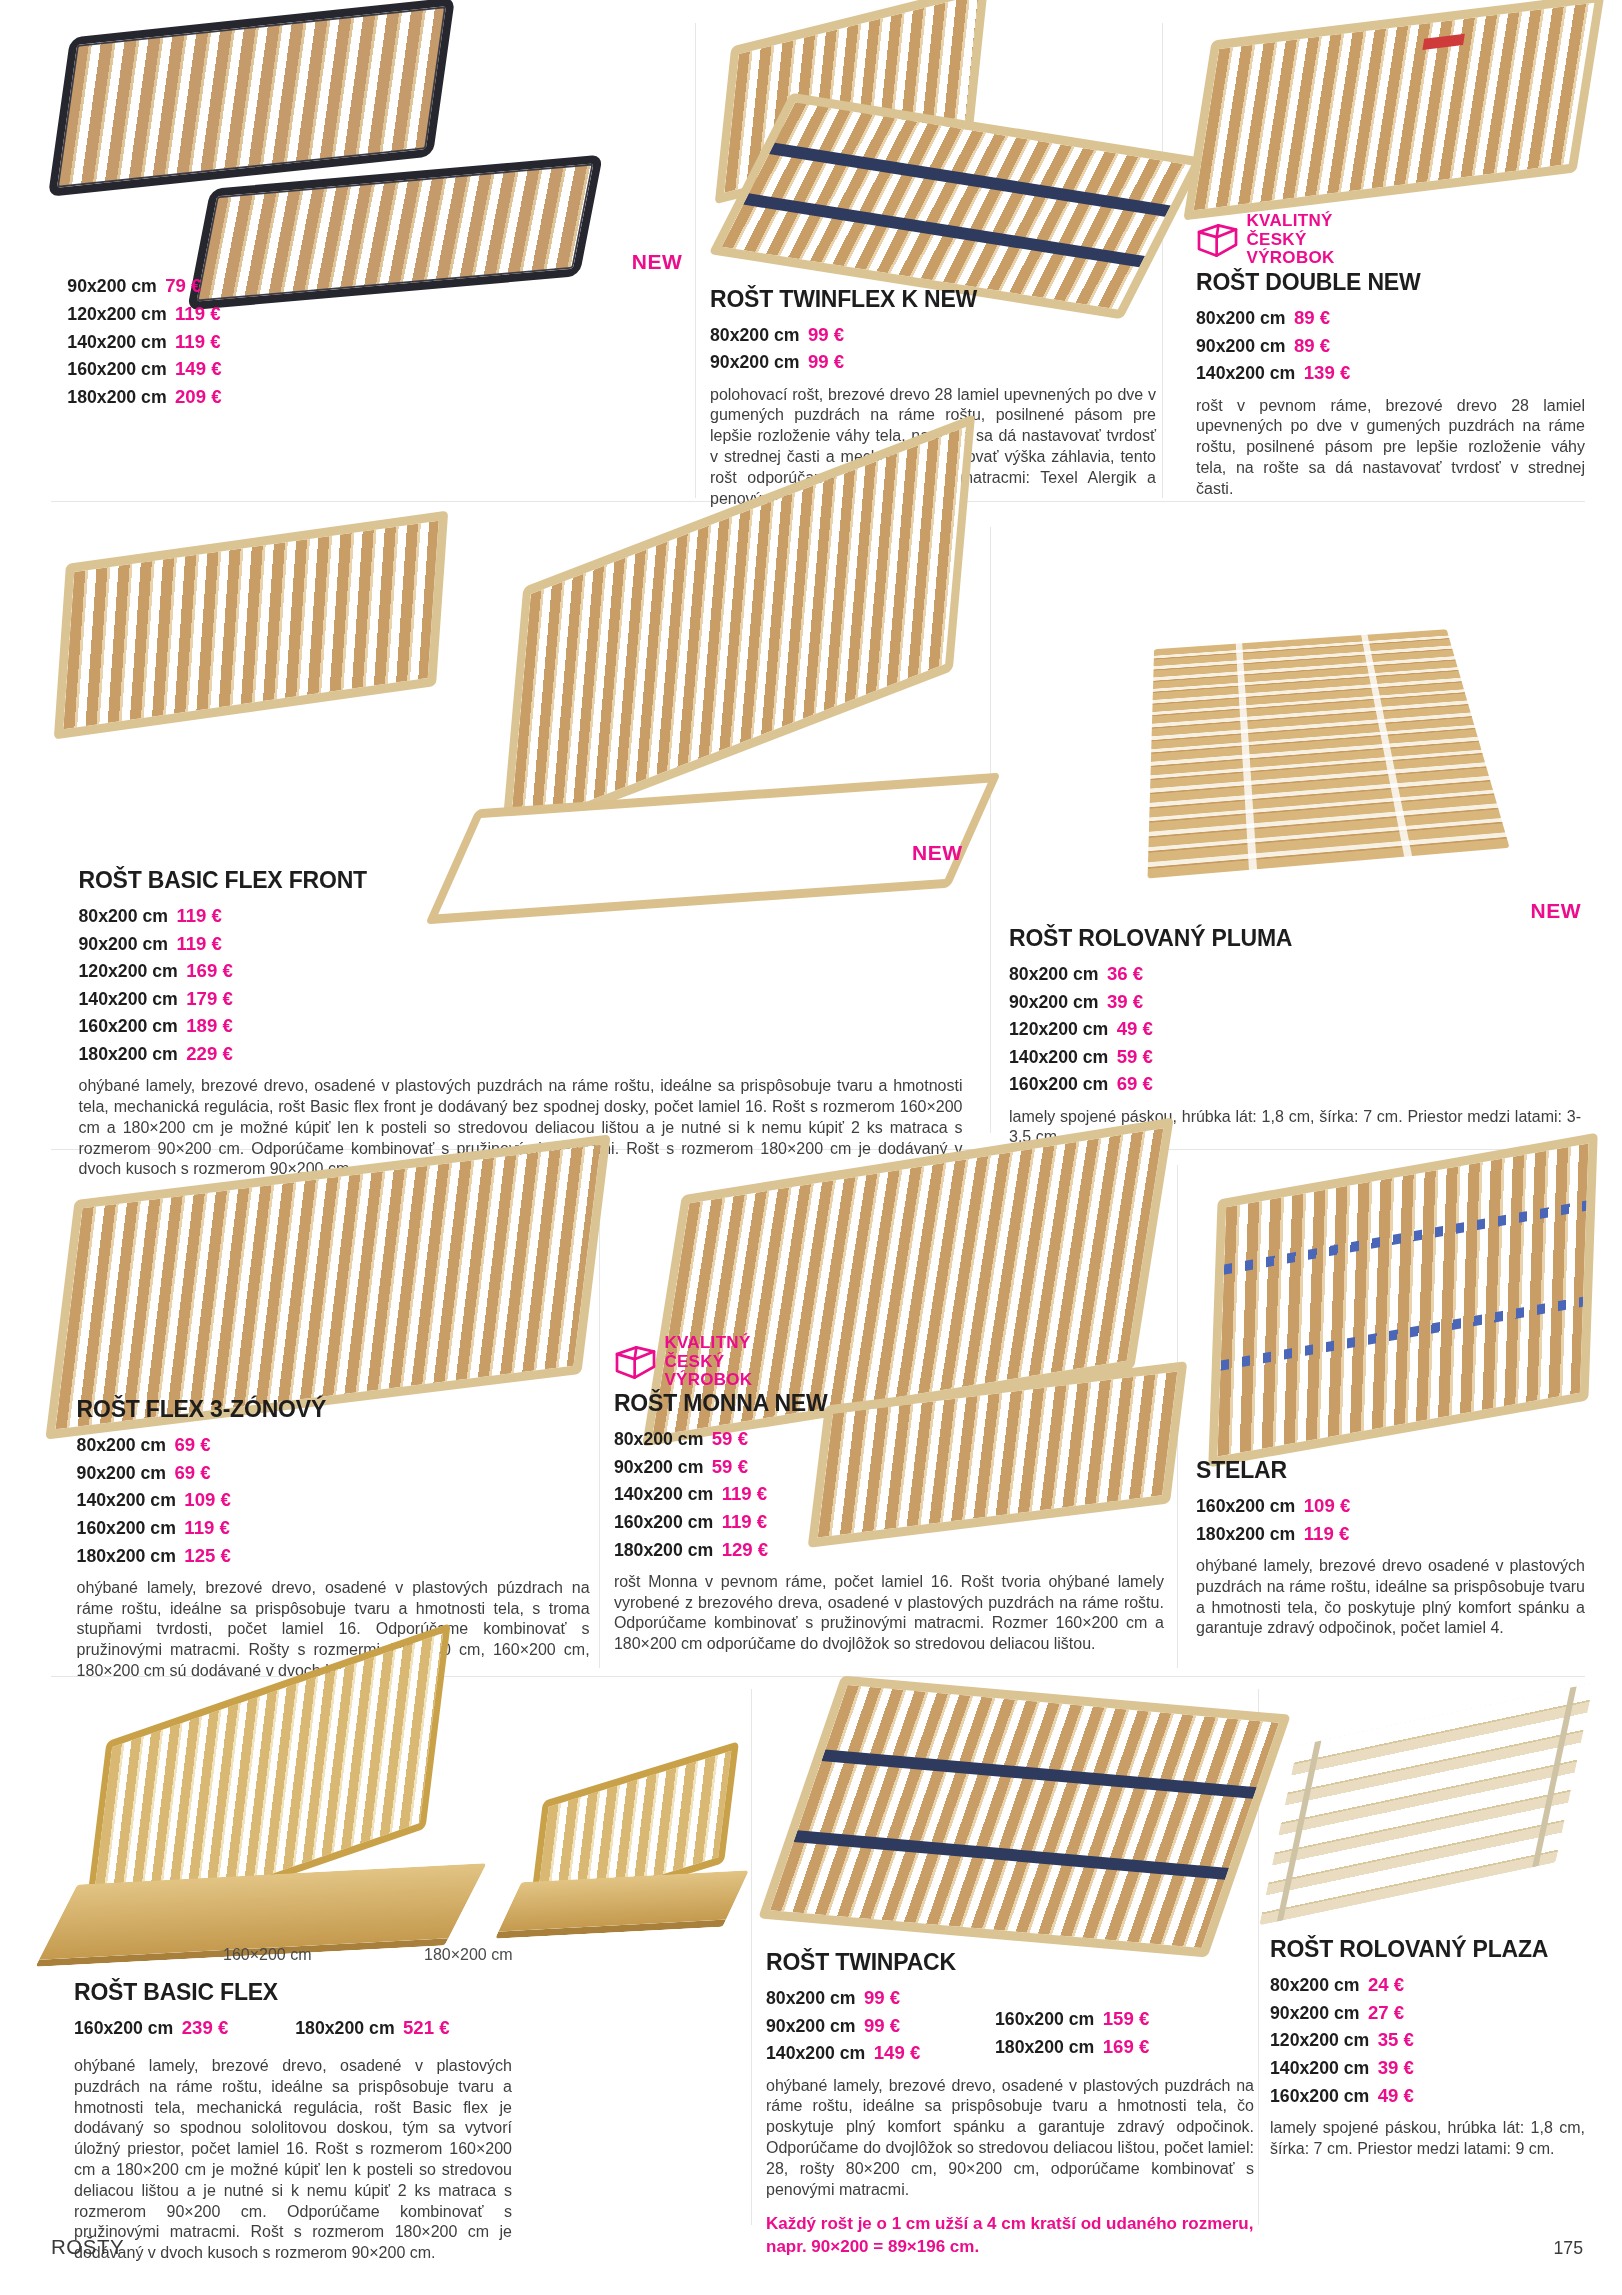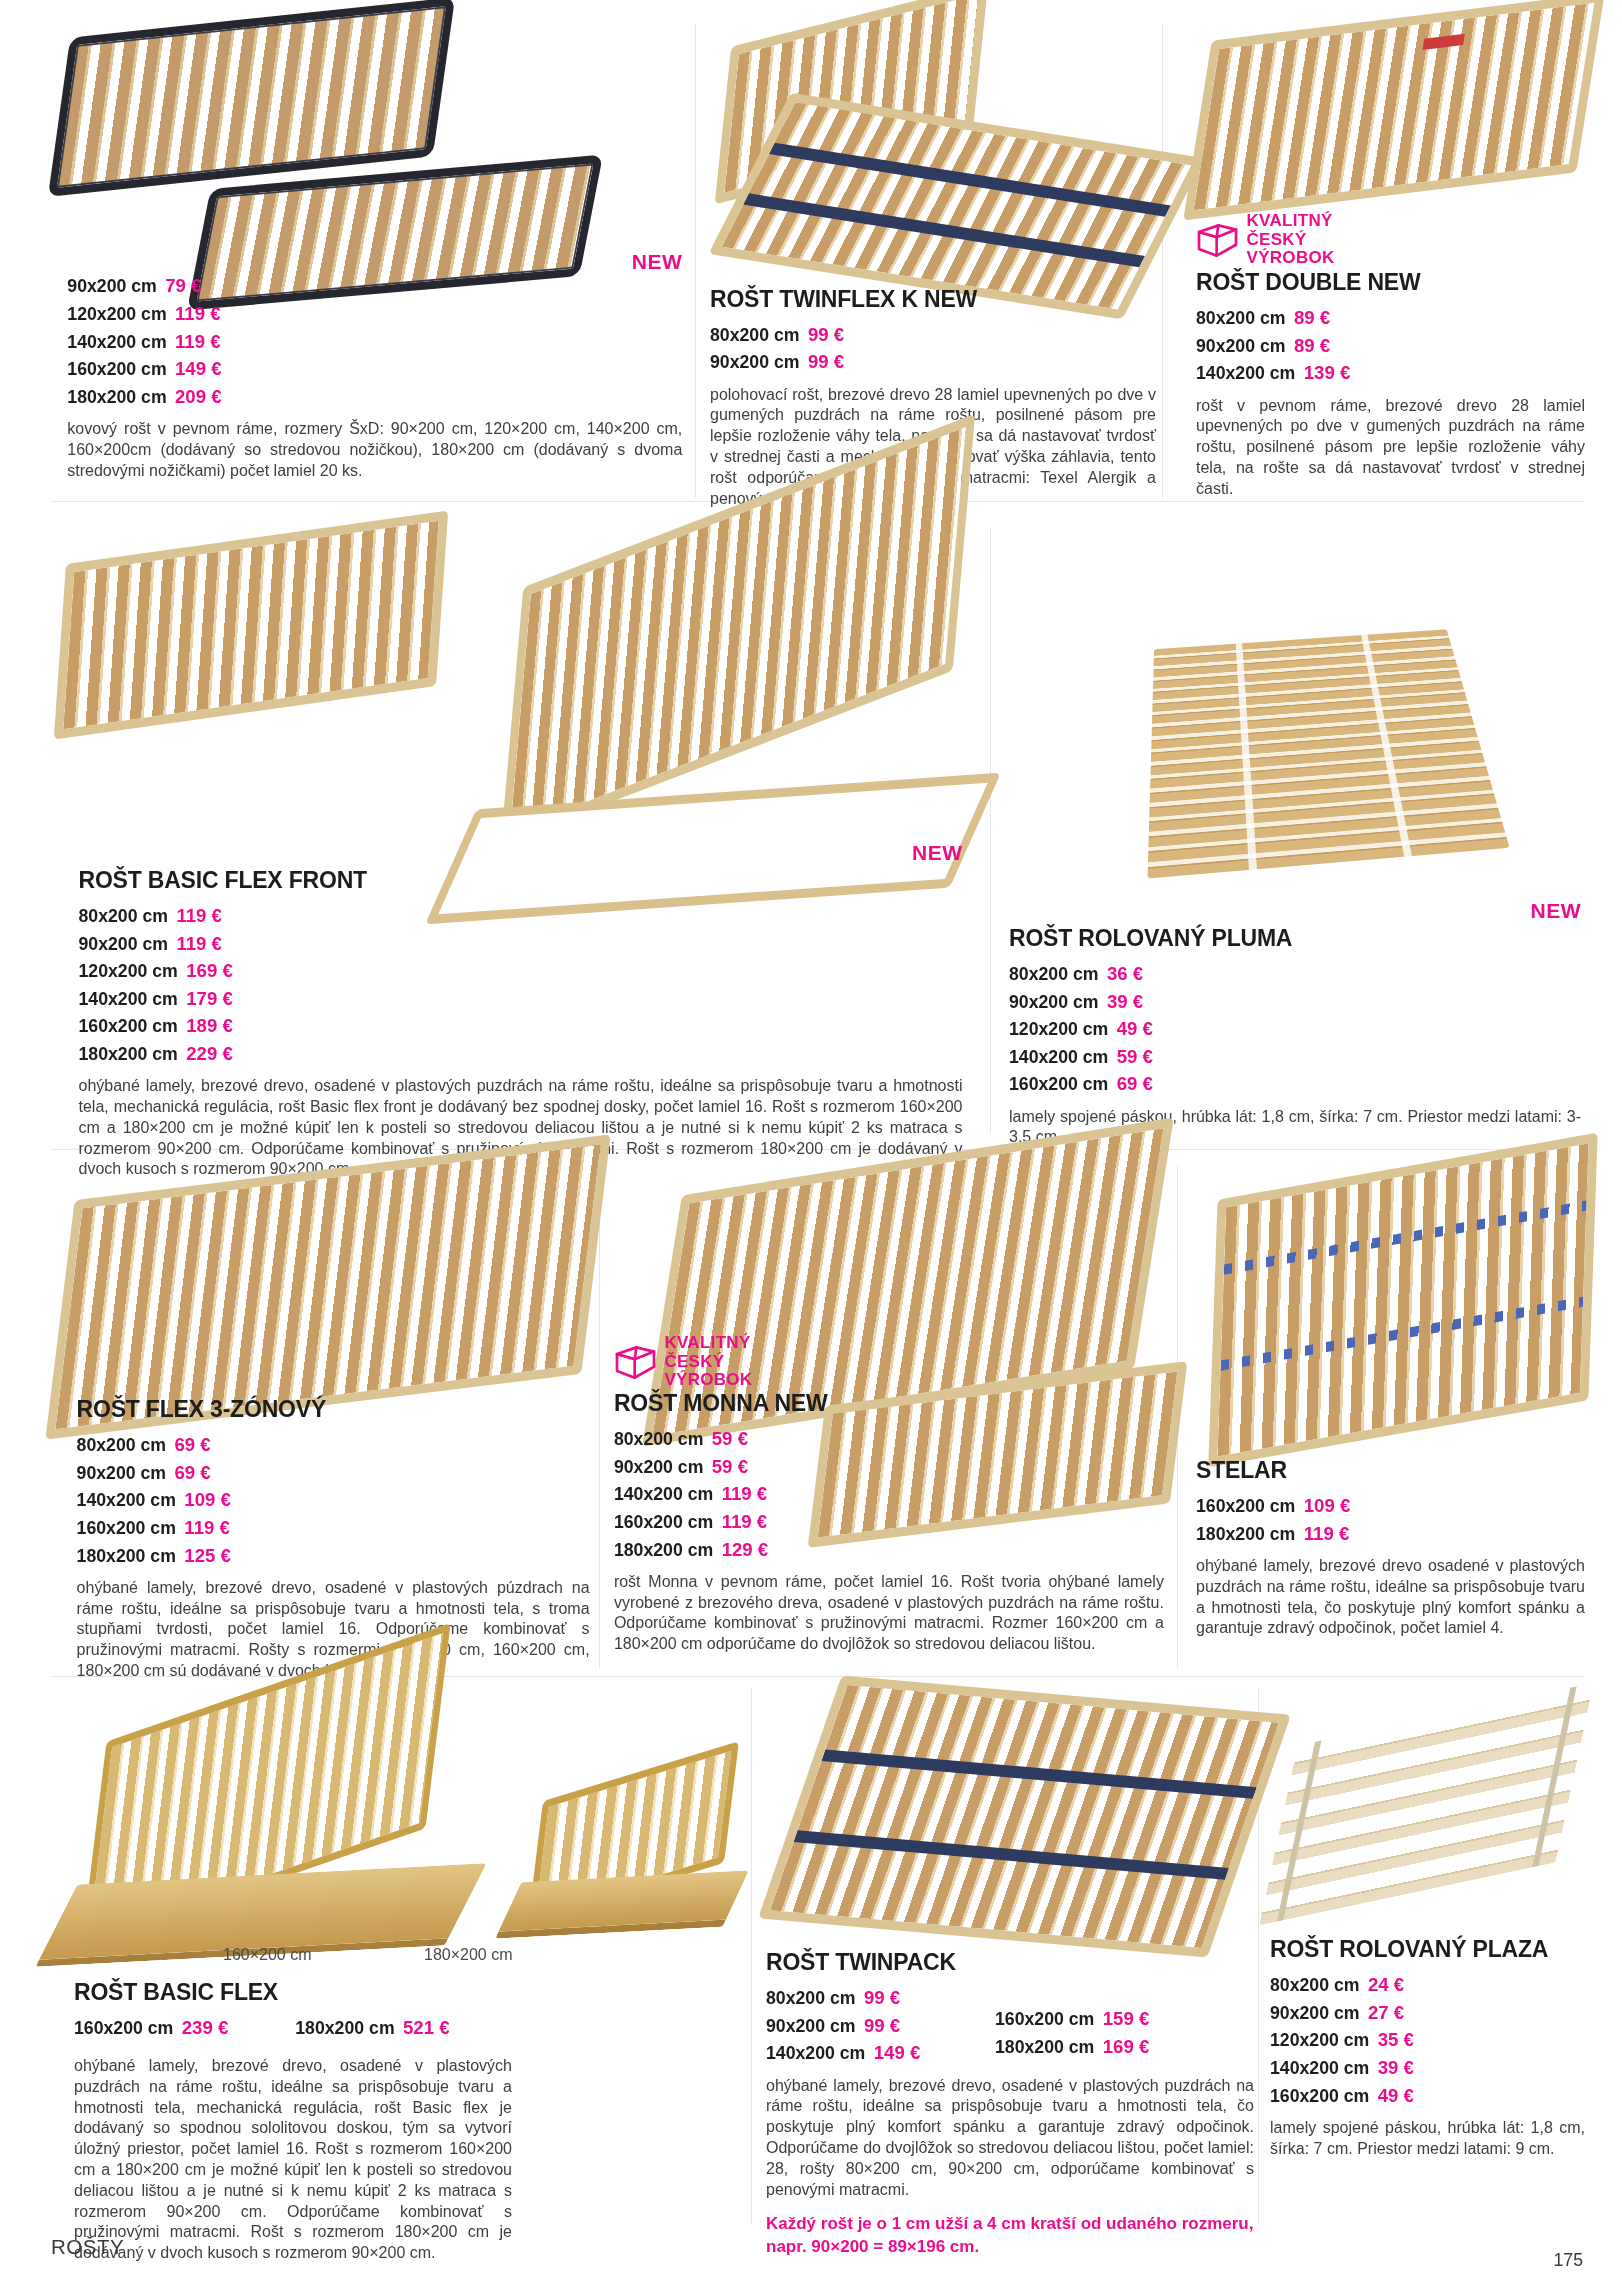--- a/index.html
+++ b/index.html
@@ -47,21 +47,21 @@
   .desc{font-size:16px;line-height:1.3;color:#3e3e3e;text-align:justify;margin:11.2px 0 0;}
   .note{font-size:17px;font-weight:700;line-height:1.33;color:var(--accent);margin:13px 0 0;}
   .badge{position:absolute;display:flex;align-items:center;gap:7.5px;}
   .badge-text{display:flex;flex-direction:column;font-size:17px;font-weight:700;
     color:var(--accent);line-height:1.1;letter-spacing:0.3px;}
   .caption{position:absolute;font-size:16px;color:#4a4a4a;}
   .vdiv{position:absolute;width:0.9px;background:#e6e6e6;}
   .hdiv{position:absolute;height:0.9px;background:#e6e6e6;}
   .price-inline{display:flex;gap:67px;}
   .footer-label{position:absolute;left:51px;top:2235px;font-size:20.5px;color:#3a3a3a;letter-spacing:0.5px;}
-  .footer-page{position:absolute;right:39px;top:2238px;font-size:17.7px;color:#3a3a3a;margin-top:12px;}
+  .footer-page{position:absolute;right:39px;top:2238px;font-size:17.7px;color:#3a3a3a;}
 </style>
 </head>
 <body>
 
 <div class="page">
 
   <div class="vdiv" style="left:695px;top:23px;height:475px"></div>
   <div class="vdiv" style="left:1162px;top:23px;height:475px"></div>
   <div class="hdiv" style="top:501px;left:51px;width:1534px"></div>
   <div class="vdiv" style="left:990px;top:527px;height:606px"></div>
@@ -96,21 +96,20 @@
   <div class="price-row">
     <span class="psize">160x200 cm</span>
     <span class="pval">149 €</span>
   </div>
 
   <div class="price-row">
     <span class="psize">180x200 cm</span>
     <span class="pval">209 €</span>
   </div>
 </div>
-      <p class="desc">kovový rošt v pevnom ráme, rozmery ŠxD: 90×200 cm, 120×200 cm, 140×200 cm, 160×200cm (dodávaný so stredovou nožičkou), 180×200 cm (dodávaný s dvoma stredovými nožičkami) počet lamiel 20 ks.</p>
     </div>
   </section>
 
   <section class="p" style="left:710px;top:18.6px;width:446px;height:481px">
     <div class="fig f-wood" style="left:9.3px;top:0;width:247px;height:131px;transform:rotate(-14deg) skewX(-20deg)"></div>
     <div class="fig f-wood f-navy" style="left:37px;top:101px;width:401px;height:154px;transform:rotate(9deg) skewX(-18deg)"></div>
     <div class="txt" style="left:0;top:267px;width:446px">
       <h2 class="title">ROŠT TWINFLEX K NEW</h2>
       <div class="prices">
   <div class="price-row">

